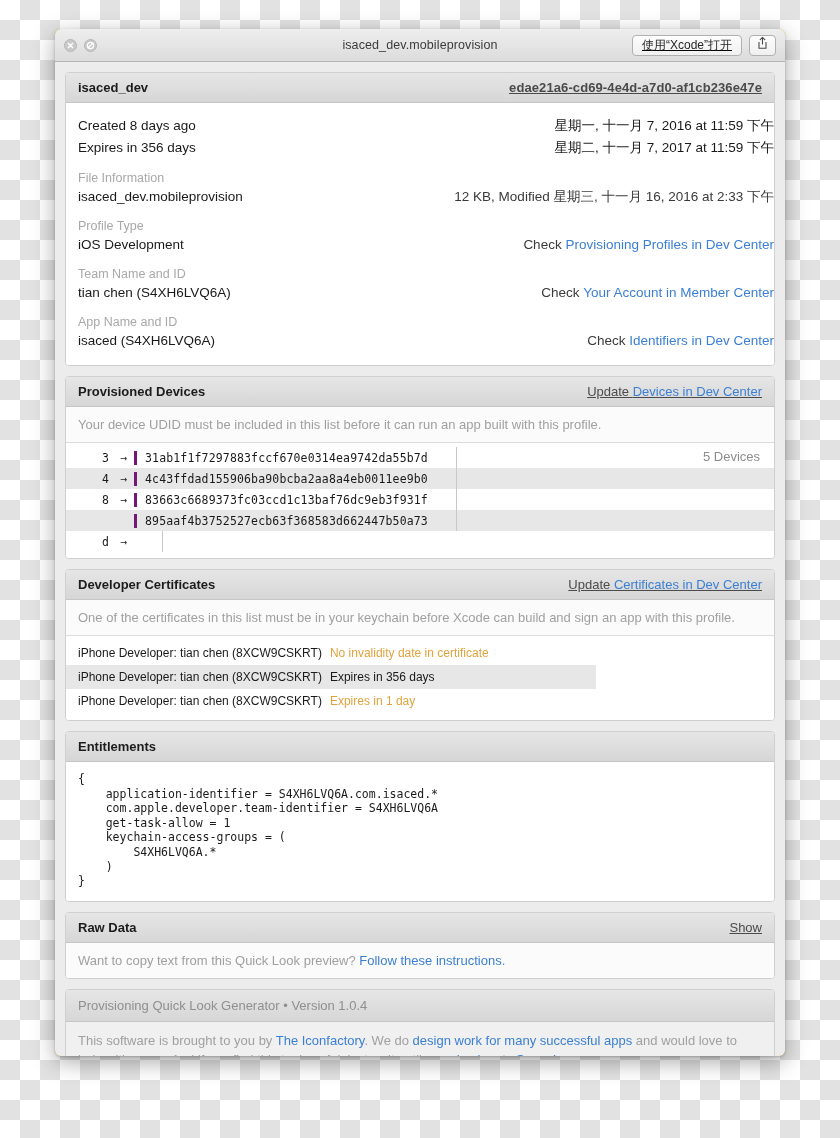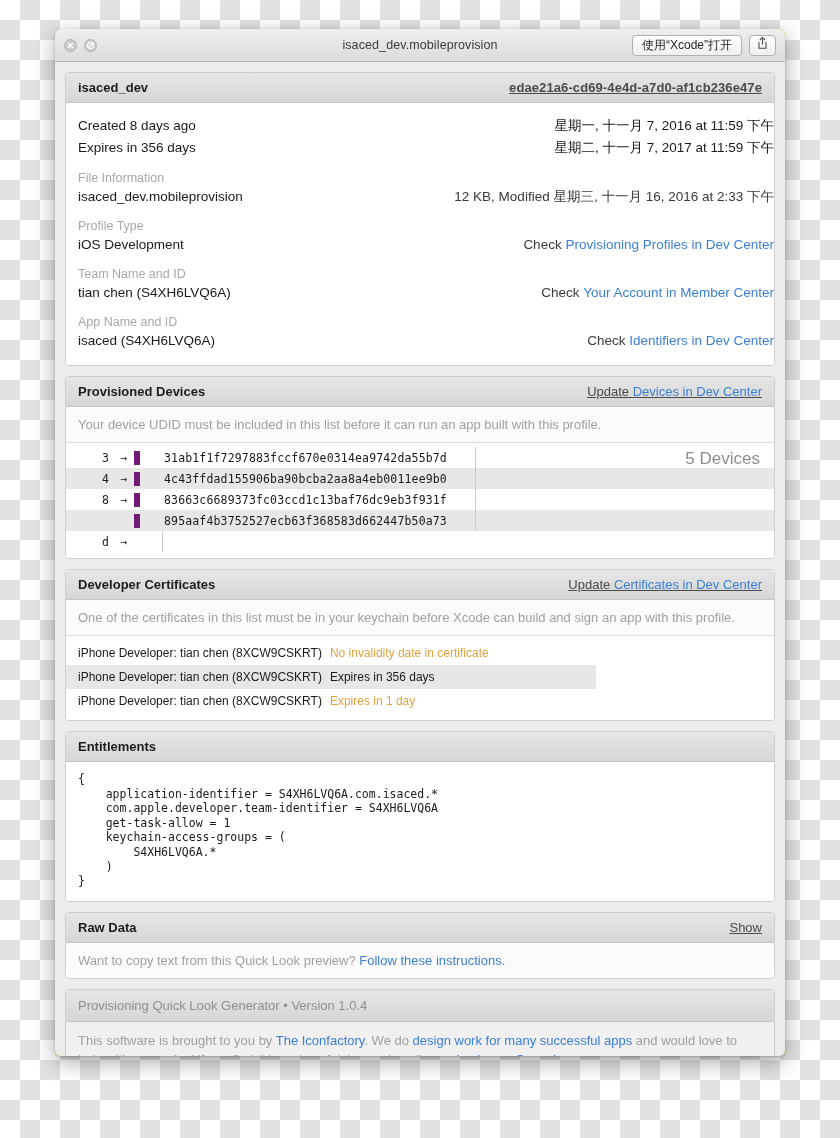--- a/index.html
+++ b/index.html
@@ -66,20 +66,21 @@
     letter-spacing: 0.1px;
     pointer-events: none;
   }
 
   .titlebar-right {
     margin-left: auto;
     display: flex;
     align-items: flex-end;
     gap: 7px;
     z-index: 2;
+    text-decoration: underline;
   }
   .open-with-btn {
     height: 21px;
     padding: 0 9px;
     font-size: 12px;
     color: #262626;
     background: linear-gradient(to bottom, #fdfdfd 0%, #f0f0f0 100%);
     border: 1px solid #b0b0b0;
     border-radius: 4px;
     display: flex; align-items: center;
@@ -174,38 +175,38 @@
   .devrow.alt { background: #e7e7e7; }
   .devrow .idx {
     width: 48px;
     text-align: right;
     padding-right: 5px;
     color: #1a1a1a;
     flex: 0 0 48px;
   }
   .devrow .arrow { width: 20px; flex: 0 0 20px; text-align: center; color: #1a1a1a; }
   .devrow .udid {
-    padding-left: 24px;
-    border-left: 6px solid #701a75;
+    padding-left: 8px;
+    border-left: 3px solid #701a75;
     letter-spacing: 0.15px;
     white-space: nowrap;
   }
   .devrow .spacer1 { width: 16px; flex: 0 0 16px; }
   .devrow .sep2 {
     width: 1px;
     background: #c8c8c8;
     align-self: stretch;
     flex: 0 0 1px;
     margin-left: 12px;
   }
   .devcount {
     position: absolute;
     right: 14px;
     top: 6px;
-    font-size: 17px;
+    font-size: 13px;
     color: #8c8c8c;
     font-family: "Liberation Sans", sans-serif;
   }
 
   
   .certlist { background: #fff; padding: 5px 0 7px 0; }
   .certrow {
     display: flex;
     font-size: 12px;
     line-height: 24px;

